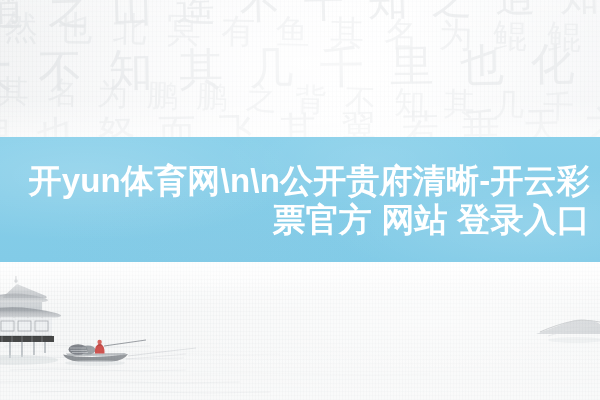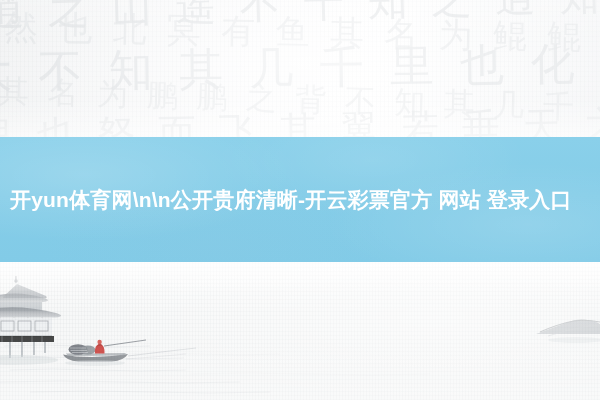--- a/index.html
+++ b/index.html
@@ -57,23 +57,23 @@
     position:absolute;inset:0;pointer-events:none;
     background:
       radial-gradient(60% 90% at 14% 30%,rgba(255,255,255,.17) 0%,rgba(255,255,255,0) 60%),
       radial-gradient(55% 80% at 88% 70%,rgba(255,255,255,.13) 0%,rgba(255,255,255,0) 62%),
       radial-gradient(40% 70% at 62% 18%,rgba(255,255,255,.10) 0%,rgba(255,255,255,0) 65%),
       radial-gradient(45% 75% at 36% 86%,rgba(140,200,226,.22) 0%,rgba(140,200,226,0) 66%);
   }
   .title{
     position:relative;z-index:2;
     width:588px;
-    text-align:left;
+    text-align:right;
     color:#ffffff;
-    font-size:21px;
+    font-size:33px;
     font-weight:bold;
     line-height:39px;
     letter-spacing:.2px;
     word-break:break-all;
     padding:0 4px;
     box-sizing:border-box;
   }
 
   
   .band-bottom{

